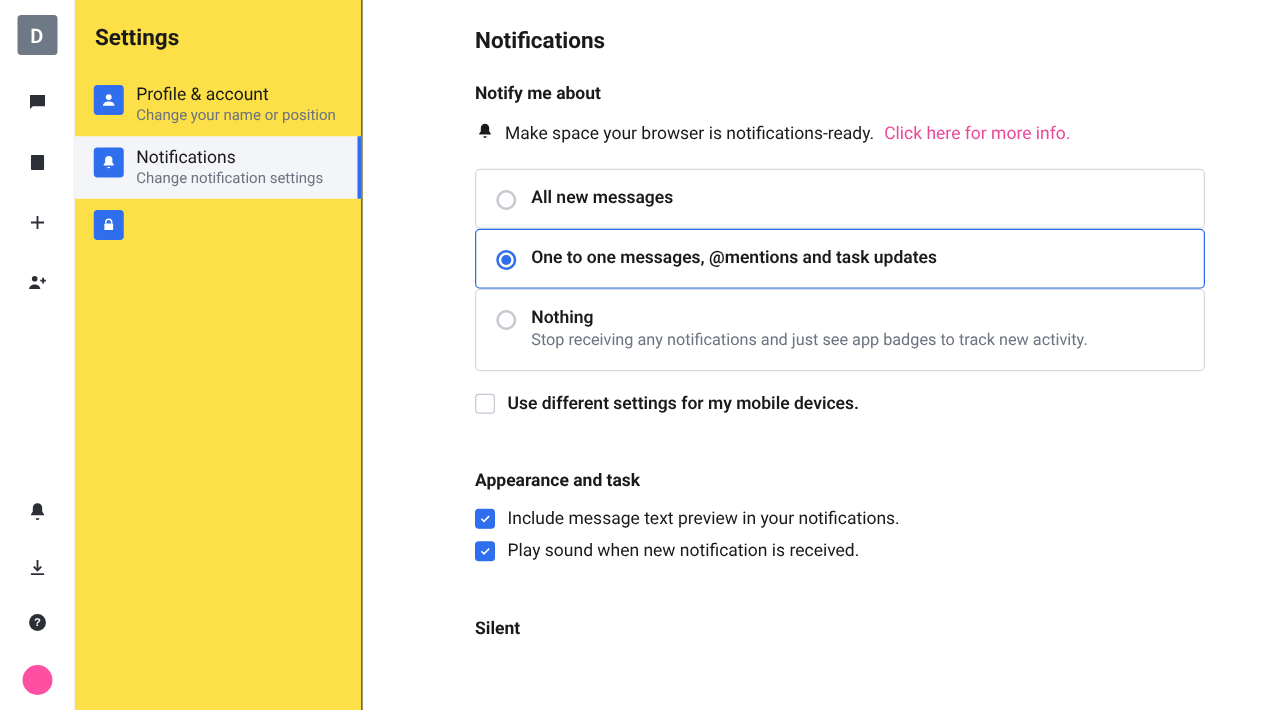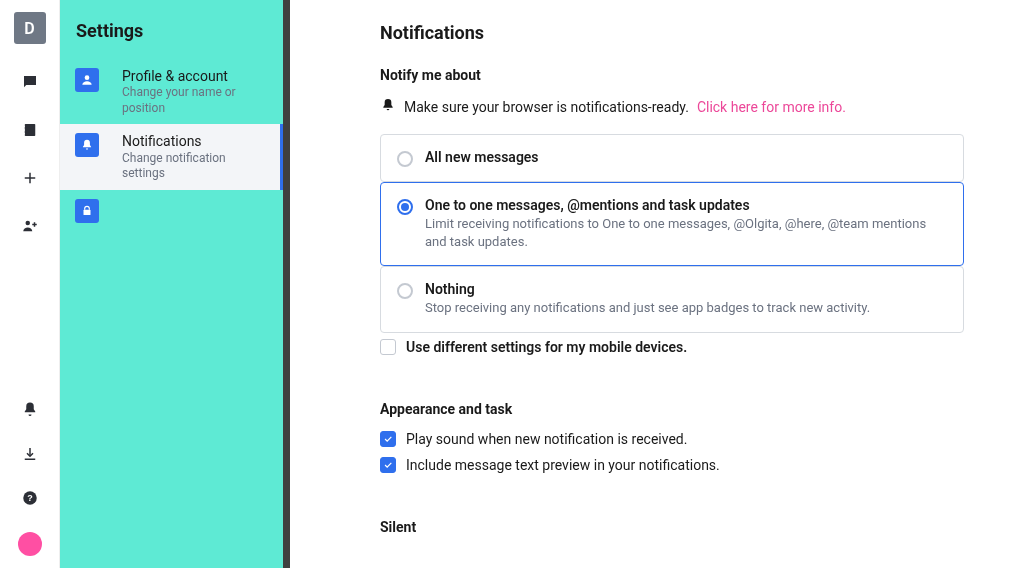--- a/index.html
+++ b/index.html
@@ -31,29 +31,29 @@
     display: flex; align-items: center; justify-content: center;
     font-weight: 600; border-radius: 3px; font-size: 16px;
   }
   .rail-icon { width: 20px; height: 20px; color: #2c2f36; display:flex; align-items:center; justify-content:center; cursor:pointer;}
   .status-dot {
     width: 24px; height: 24px; background: #ff4fa3; border-radius: 50%;
   }
   
   .sidebar {
     width: 230px;
-    border-right: 7px solid #404040;
+    border-right: 1px solid #404040;
     padding: 20px 0 0 0;
-    background: #5eead4;
+    background: #fde047;
   }
   .sidebar h1 {
     font-size: 18px; font-weight: 700; padding: 0 16px 18px 16px;
   }
   .side-item {
-    display: flex; align-items: flex-start; gap: 23px;
+    display: flex; align-items: flex-start; gap: 10px;
     padding: 8px 12px; cursor: pointer;
     border-left: 3px solid transparent;
   }
   .side-item .icon-box {
     width: 24px; height: 24px; background: #2f6fed; border-radius: 3px;
     display:flex; align-items:center; justify-content:center; color:#fff; flex-shrink:0;
     margin-top:1px;
   }
   .side-item .txt-title { font-size: 14px; color:#1a1a1a; line-height:1.3;}
   .side-item .txt-sub { font-size: 12px; color: #6b7280; line-height:1.3;}
@@ -197,64 +197,63 @@
   <h2>Notifications</h2>
 
   <div class="section-label">Notify me about</div>
 
   <div class="info-row">
     <span>
       <svg viewBox="0 0 24 24" width="16" height="16" fill="#1a1a1a">
           <path d="M12 3a5 5 0 0 0-5 5v4l-2 3v1h14v-1l-2-3V8a5 5 0 0 0-5-5zM10 18a2 2 0 0 0 4 0h-4z"></path>
         </svg>
     </span>
-    <span>Make sure your browser is notifications-ready.</span>
+    <span>Make space your browser is notifications-ready.</span>
     <a href="#">Click here for more info.</a>
   </div>
 
   <div class="radio-card">
     <span class="radio-circle"></span>
     <div class="radio-title">All new messages</div>
   </div>
 
   <div class="radio-card selected">
     <span class="radio-circle"></span>
     <div class="radio-title">One to one messages, @mentions and task updates</div>
-    <div class="radio-desc">Limit receiving notifications to One to one messages, @Olgita, @here, @team mentions and task updates.</div>
   </div>
 
   <div class="radio-card">
     <span class="radio-circle"></span>
     <div class="radio-title">Nothing</div>
     <div class="radio-desc">Stop receiving any notifications and just see app badges to track new activity.</div>
   </div>
 
-  <div class="check-row" style="margin-top:6px;">
+  <div class="check-row" style="margin-top:18px;">
     <span class="checkbox"></span>
     <span style="font-weight:600">Use different settings for my mobile devices.</span>
   </div>
 
   <div class="section-spacer"></div>
 
   <div class="section-label">Appearance and task</div>
 
   <div class="check-row">
     <span class="checkbox checked">
         <svg viewBox="0 0 24 24">
           <path d="M5 12l5 5L20 7"></path>
         </svg>
       </span>
-    <span>Play sound when new notification is received.</span>
+    <span>Include message text preview in your notifications.</span>
   </div>
   <div class="check-row">
     <span class="checkbox checked">
         <svg viewBox="0 0 24 24">
           <path d="M5 12l5 5L20 7"></path>
         </svg>
       </span>
-    <span>Include message text preview in your notifications.</span>
+    <span>Play sound when new notification is received.</span>
   </div>
 
   <div class="section-spacer"></div>
 
   <div class="section-label">Silent</div>
 
 </div>
 
 </body></html>

